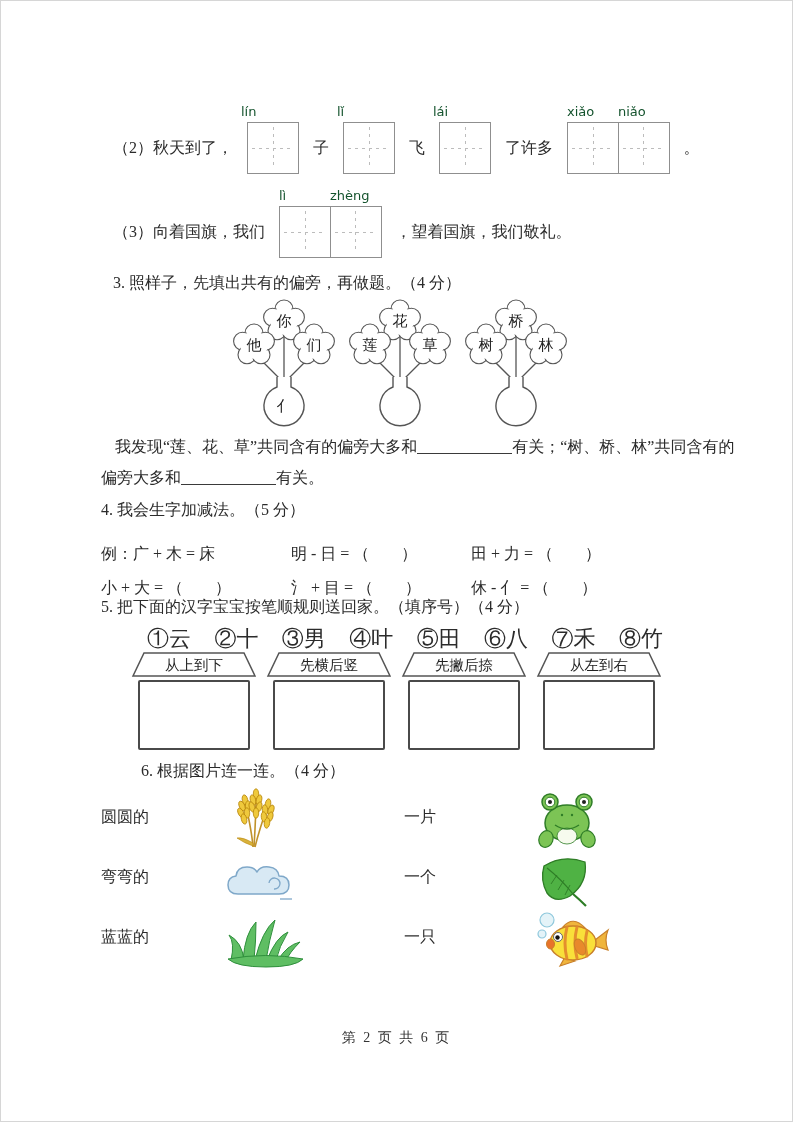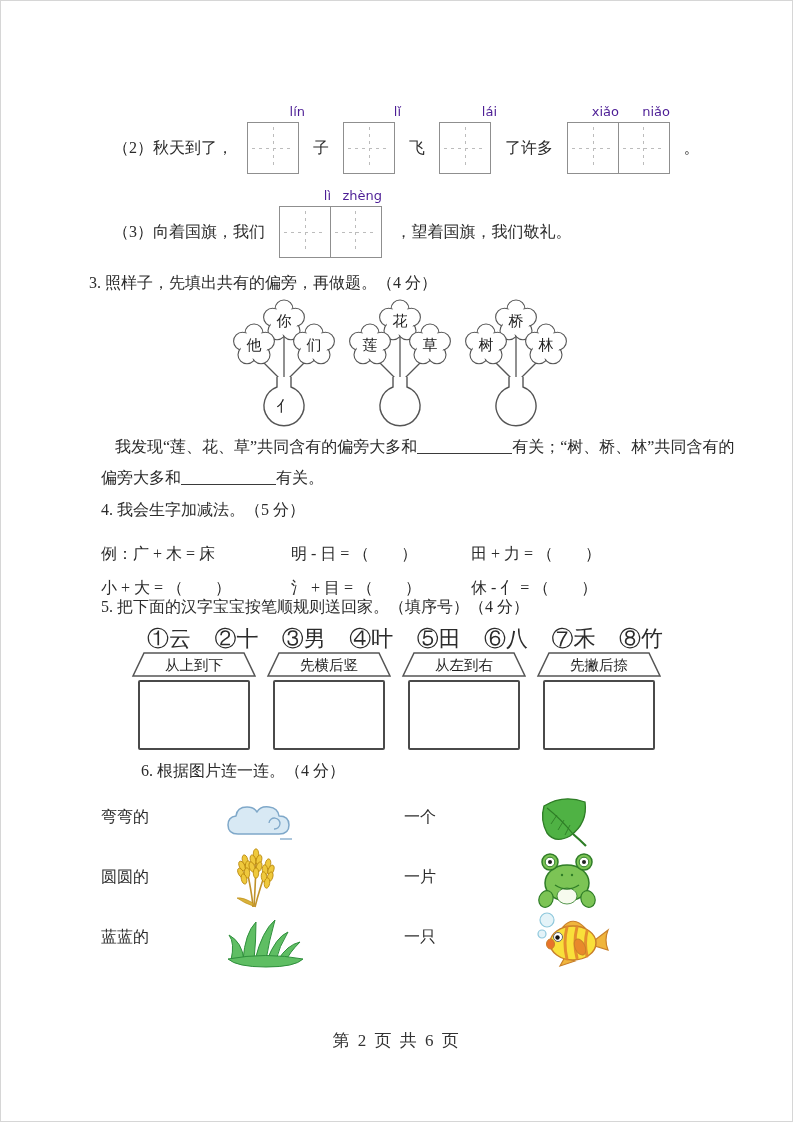--- a/index.html
+++ b/index.html
@@ -22,21 +22,21 @@
       repeating-linear-gradient(to bottom,#bcbcbc 0 3px,transparent 3px 7px),
       repeating-linear-gradient(to right,#bcbcbc 0 3px,transparent 3px 7px);
     background-size:1px calc(100% - 8px), calc(100% - 8px) 1px;
     background-position:center center, center center;
     background-repeat:no-repeat;
   }
   .dbl { display:flex; }
   .dbl .cell + .cell { margin-left:-1.5px; }
   .pinyin {
     position:absolute; top:-17px; font-family:"DejaVu Sans",sans-serif;
-    font-size:13px; line-height:14px; color:#4c1d95; text-align:right;
+    font-size:13px; line-height:14px; color:#14532d; text-align:left;
   }
   .py-single { left:-6px; right:-6px; }
   .py-a { left:0; width:52px; }
   .py-b { left:51px; width:52px; }
 
   
   .qtitle { white-space:pre; }
 
   
   #discover { width:640px; line-height:31px; text-indent:14px; }
@@ -58,21 +58,21 @@
   .hbox { width:112px; height:70px; border:2px solid #4a4a4a; margin:-2px auto 0; background:#fff; box-sizing:border-box; border-radius:2px; }
   .rooftext { font-family:"Liberation Serif","DejaVu Serif",serif; font-size:14.5px; fill:#222; }
 
   
   .mrow { position:relative; width:560px; height:60px; }
   .mlabel { position:absolute; left:0; top:18px; white-space:pre; }
   .mmeasure { position:absolute; left:303px; top:18px; white-space:pre; }
   .micon-l { position:absolute; left:122px; }
   .micon-r { position:absolute; left:434px; }
 
-  #footer { left:0; right:0; top:1028px; text-align:center; font-size:17px; letter-spacing:2px; color:#333; }
+  #footer { left:0; right:0; top:1028px; text-align:center; font-size:14px; letter-spacing:2px; color:#333; }
 
   svg text { font-family:"Liberation Serif","DejaVu Serif",serif; }
 </style>
 </head>
 <body>
 
 <div class="page">
 
   <div class="abs cellrow" style="left:100px; top:121px;">
     <span class="t">（2）秋天到了，</span>
@@ -108,21 +108,21 @@
       <span class="pinyin py-a">lì</span>
       <span class="pinyin py-b">zhèng</span>
       <span class="dbl">
           <span class="cell"></span>
           <span class="cell"></span>
         </span>
     </span>
     <span class="t">，望着国旗，我们敬礼。</span>
   </div>
 
-  <div class="abs qtitle" style="left:88px; top:272px;">3. 照样子，先填出共有的偏旁，再做题。（4 分）</div>
+  <div class="abs qtitle" style="left:112px; top:272px;">3. 照样子，先填出共有的偏旁，再做题。（4 分）</div>
 
   <div class="abs" style="left:228px; top:298px; display:flex; gap:6px;">
 
     <svg width="110" height="128" viewBox="0 0 110 128">
       <g stroke="#555" stroke-width="1.3">
           <line x1="55" y1="34" x2="55" y2="80"></line>
           <line x1="27" y1="56" x2="53" y2="82"></line>
           <line x1="83" y1="56" x2="57" y2="82"></line>
         </g>
       <g fill="#fff" stroke="#555" stroke-width="1.1">
@@ -278,56 +278,36 @@
     <div class="house">
       <svg width="126" height="27" viewBox="0 0 126 27">
         <path d="M13 2 L113 2 L124 25 L2 25 Z" fill="#fff" stroke="#555" stroke-width="1.5"></path>
         <text class="rooftext" x="63" y="19" text-anchor="middle">先横后竖</text>
       </svg>
       <div class="hbox"></div>
     </div>
     <div class="house">
       <svg width="126" height="27" viewBox="0 0 126 27">
         <path d="M13 2 L113 2 L124 25 L2 25 Z" fill="#fff" stroke="#555" stroke-width="1.5"></path>
+        <text class="rooftext" x="63" y="19" text-anchor="middle">先撇后捺</text>
+      </svg>
+      <div class="hbox"></div>
+    </div>
+    <div class="house">
+      <svg width="126" height="27" viewBox="0 0 126 27">
+        <path d="M13 2 L113 2 L124 25 L2 25 Z" fill="#fff" stroke="#555" stroke-width="1.5"></path>
         <text class="rooftext" x="63" y="19" text-anchor="middle">从左到右</text>
       </svg>
       <div class="hbox"></div>
     </div>
-    <div class="house">
-      <svg width="126" height="27" viewBox="0 0 126 27">
-        <path d="M13 2 L113 2 L124 25 L2 25 Z" fill="#fff" stroke="#555" stroke-width="1.5"></path>
-        <text class="rooftext" x="63" y="19" text-anchor="middle">先撇后捺</text>
-      </svg>
-      <div class="hbox"></div>
-    </div>
   </div>
 
   <div class="abs qtitle" style="left:100px; top:760px;margin-left:40px;">6. 根据图片连一连。（4 分）</div>
 
   <div class="abs" style="left:100px; top:788px;">
-
-    <div class="mrow">
-      <span class="mlabel">弯弯的</span>
-      <span class="micon-l" style="top:10px;">
-        <svg width="72" height="44" viewBox="0 0 72 44">
-          <path d="M15 35 Q5 35 5 26 Q5 18 13 17 Q14 8 24 8 Q31 8 34 13 Q37 7 46 8 Q55 9 56 17 Q66 17 66 26 Q66 35 56 35 Z" stroke="#7FA8C9" stroke-width="1.5" stroke-linejoin="round" fill="#D8E9F4"></path>
-          <path d="M46 24 a5.5 5.5 0 1 1 5 6" fill="none" stroke="#7FA8C9" stroke-width="1.3"></path>
-          <path d="M57 40 h12" stroke="#7FA8C9" stroke-width="1.3"></path>
-        </svg>
-      </span>
-      <span class="mmeasure">一个</span>
-      <span class="micon-r" style="top:4px;">
-        <svg width="58" height="58" viewBox="0 0 58 58">
-          <path d="M9 13 Q28 1 50 9 Q53 30 35 43 Q20 51 12 40 Q5 27 9 13 Z" stroke="#2E7D26" stroke-width="1.3" fill="#4FB244"></path>
-          <path d="M38 41 Q45 47 51 53" stroke="#2E7D26" stroke-width="2.2" fill="none"></path>
-          <path d="M12 15 Q26 26 38 41" stroke="#2E7D26" stroke-width="1.1" fill="none"></path>
-          <path d="M22 22 L16 31 M29 27 L23 37 M35 32 L30 42" stroke="#2E7D26" stroke-width="0.9" fill="none"></path>
-        </svg>
-      </span>
-    </div>
 
     <div class="mrow">
       <span class="mlabel">圆圆的</span>
       <span class="micon-l" style="top:-4px;">
         <svg width="62" height="66" viewBox="0 0 62 66">
           <g fill="none" stroke="#C0922B" stroke-width="1.6">
             <path d="M30 62 C29 48 26 34 22 16"></path>
               <path d="M31 62 C32 46 33 28 33 10"></path>
               <path d="M32 62 C35 50 40 34 45 20"></path>
           </g>
@@ -372,20 +352,40 @@
               <ellipse rx="7" ry="8.5" transform="translate(53 50) rotate(-20)"></ellipse>
           </g>
           <path d="M20 36 Q32 44 44 36" fill="none" stroke="#2F7D27" stroke-width="1.5"></path>
           <circle cx="27" cy="26" r="1.2" fill="#2F7D27"></circle>
             <circle cx="37" cy="26" r="1.2" fill="#2F7D27"></circle>
         </svg>
       </span>
     </div>
 
     <div class="mrow">
+      <span class="mlabel">弯弯的</span>
+      <span class="micon-l" style="top:10px;">
+        <svg width="72" height="44" viewBox="0 0 72 44">
+          <path d="M15 35 Q5 35 5 26 Q5 18 13 17 Q14 8 24 8 Q31 8 34 13 Q37 7 46 8 Q55 9 56 17 Q66 17 66 26 Q66 35 56 35 Z" stroke="#7FA8C9" stroke-width="1.5" stroke-linejoin="round" fill="#D8E9F4"></path>
+          <path d="M46 24 a5.5 5.5 0 1 1 5 6" fill="none" stroke="#7FA8C9" stroke-width="1.3"></path>
+          <path d="M57 40 h12" stroke="#7FA8C9" stroke-width="1.3"></path>
+        </svg>
+      </span>
+      <span class="mmeasure">一个</span>
+      <span class="micon-r" style="top:4px;">
+        <svg width="58" height="58" viewBox="0 0 58 58">
+          <path d="M9 13 Q28 1 50 9 Q53 30 35 43 Q20 51 12 40 Q5 27 9 13 Z" stroke="#2E7D26" stroke-width="1.3" fill="#4FB244"></path>
+          <path d="M38 41 Q45 47 51 53" stroke="#2E7D26" stroke-width="2.2" fill="none"></path>
+          <path d="M12 15 Q26 26 38 41" stroke="#2E7D26" stroke-width="1.1" fill="none"></path>
+          <path d="M22 22 L16 31 M29 27 L23 37 M35 32 L30 42" stroke="#2E7D26" stroke-width="0.9" fill="none"></path>
+        </svg>
+      </span>
+    </div>
+
+    <div class="mrow">
       <span class="mlabel">蓝蓝的</span>
       <span class="micon-l" style="top:4px;">
         <svg width="86" height="56" viewBox="0 0 86 56">
           <g stroke="#2F8F3C" stroke-width="1" fill="#5FBE63">
             <path d="M8 47 Q12 30 6 22 Q19 29 21 47 Z"></path>
             <path d="M20 47 Q22 20 33 9 Q33 28 31 47 Z"></path>
             <path d="M32 47 Q39 18 52 7 Q46 28 43 47 Z"></path>
             <path d="M44 47 Q53 24 65 19 Q56 34 53 47 Z"></path>
             <path d="M55 47 Q64 32 77 29 Q66 40 63 48 Z"></path>
             <path d="M5 46 Q43 39 80 46 Q72 54 43 54 Q14 54 5 46 Z"></path>

